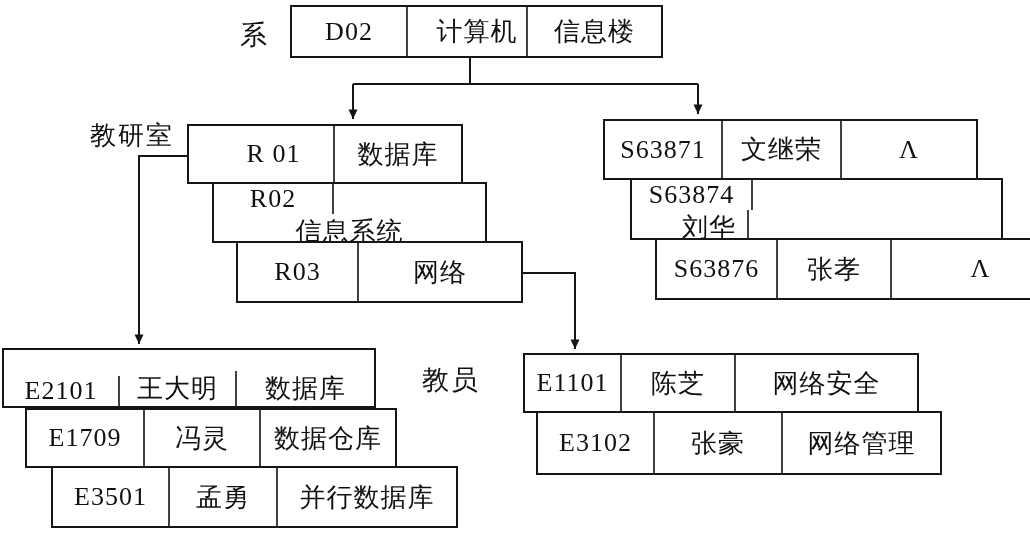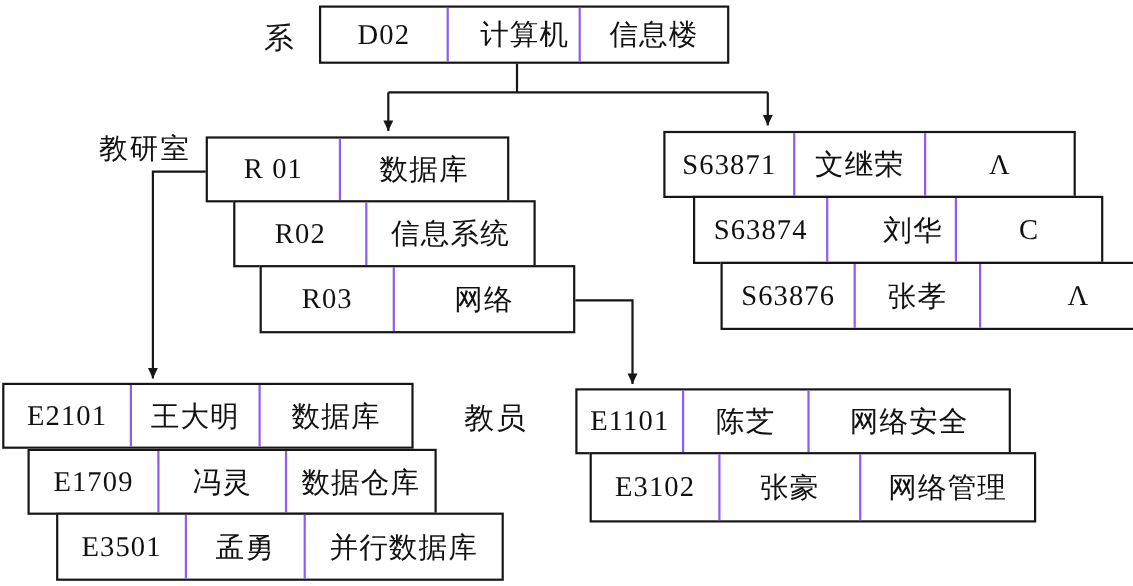--- a/index.html
+++ b/index.html
@@ -26,21 +26,21 @@
     background: #ffffff;
     border: 2px solid #161616;
     box-sizing: border-box;
     z-index: 1;
   }
   .cell {
     display: flex;
     align-items: center;
     justify-content: center;
     box-sizing: border-box;
-    border-right: 2px solid #8b5cf6;
+    border-right: 2px solid #404040;
     font-size: 26px;
     color: #111111;
     white-space: nowrap;
     letter-spacing: 1px;
   }
   .cell:last-child { border-right: none; flex: 1; }
   .diagram-label {
     position: absolute;
     font-size: 27px;
     color: #111111;
@@ -73,50 +73,50 @@
   <div class="diagram-label" style="left:240px; top:17px;">系</div>
   <div class="diagram-label" style="left:90px; top:118px; font-size:26px;">教研室</div>
   <div class="diagram-label" style="left:422px; top:362px;">教员</div>
 
   <div class="record" style="left:290px; top:5px; width:373px; height:53px;">
     <div class="cell" style="width:116px;">D02</div>
     <div class="cell" style="width:120px;padding-left:20px;">计算机</div>
     <div class="cell">信息楼</div>
   </div>
 
-  <div class="record" style="left:187px; top:124px; width:276px; height:60px;">
+  <div class="record" style="left:187px; top:124px; width:276px; height:60px;padding-left:25px;">
     <div class="cell" style="width:121px;">R 01</div>
     <div class="cell">数据库</div>
   </div>
-  <div class="record" style="left:212px; top:182px; width:275px; height:61px;">
+  <div class="record" style="left:212px; top:182px; width:275px; height:61px;flex-direction:column;">
     <div class="cell" style="width:120px;">R02</div>
     <div class="cell">信息系统</div>
   </div>
   <div class="record" style="left:236px; top:241px; width:287px; height:62px;">
     <div class="cell" style="width:121px;text-align:right;">R03</div>
     <div class="cell">网络</div>
   </div>
 
   <div class="record" style="left:603px; top:119px; width:375px; height:61px;">
     <div class="cell" style="width:118px;">S63871</div>
     <div class="cell" style="width:119px;">文继荣</div>
     <div class="cell">Λ</div>
   </div>
-  <div class="record" style="left:630px; top:178px; width:373px; height:62px;">
+  <div class="record" style="left:630px; top:178px; width:373px; height:62px;flex-direction:column;">
     <div class="cell" style="width:121px;">S63874</div>
     <div class="cell" style="width:117px;padding-left:39px;">刘华</div>
     <div class="cell">C</div>
   </div>
   <div class="record" style="left:655px; top:238px; width:416px; height:62px;">
     <div class="cell" style="width:121px;">S63876</div>
     <div class="cell" style="width:114px;">张孝</div>
     <div class="cell">Λ</div>
   </div>
 
-  <div class="record" style="left:2px; top:348px; width:374px; height:60px;">
+  <div class="record" style="left:2px; top:348px; width:374px; height:60px;align-items:flex-end;">
     <div class="cell" style="width:116px;">E2101</div>
     <div class="cell" style="width:117px;">王大明</div>
     <div class="cell">数据库</div>
   </div>
   <div class="record" style="left:25px; top:408px; width:372px; height:60px;">
     <div class="cell" style="width:118px;">E1709</div>
     <div class="cell" style="width:116px;">冯灵</div>
     <div class="cell">数据仓库</div>
   </div>
   <div class="record" style="left:51px; top:466px; width:407px; height:62px;justify-content:space-between;">

